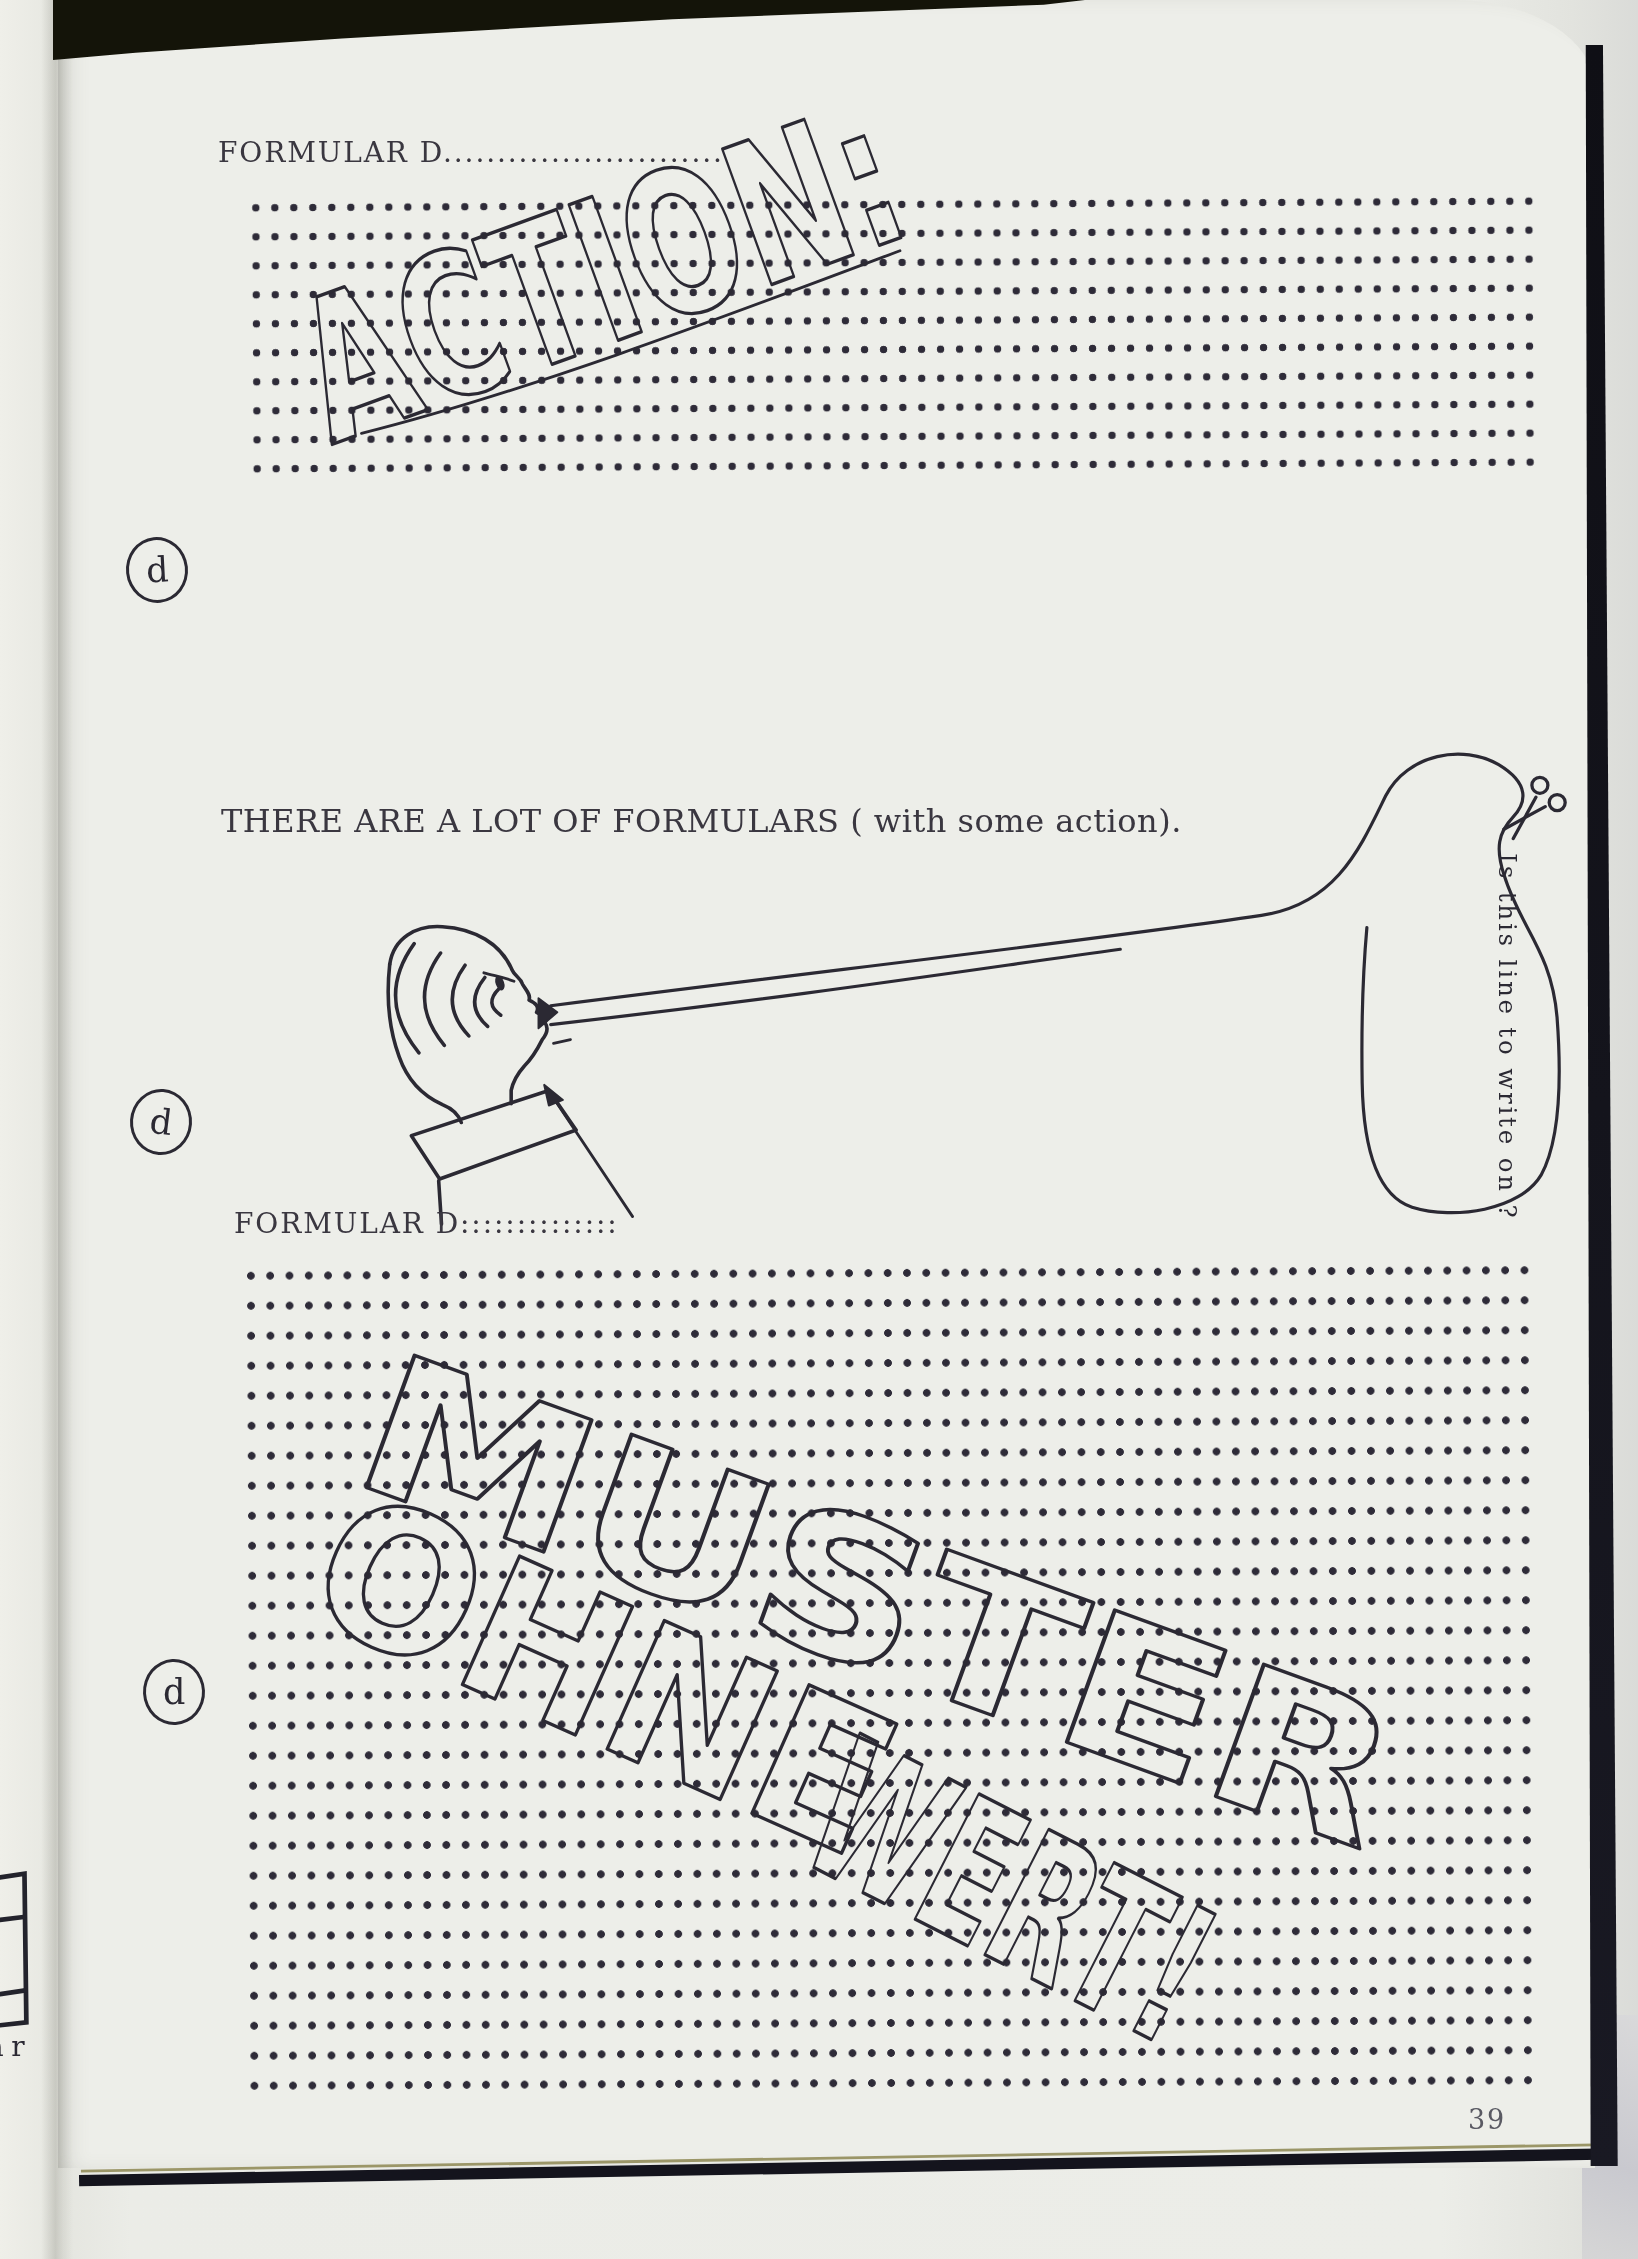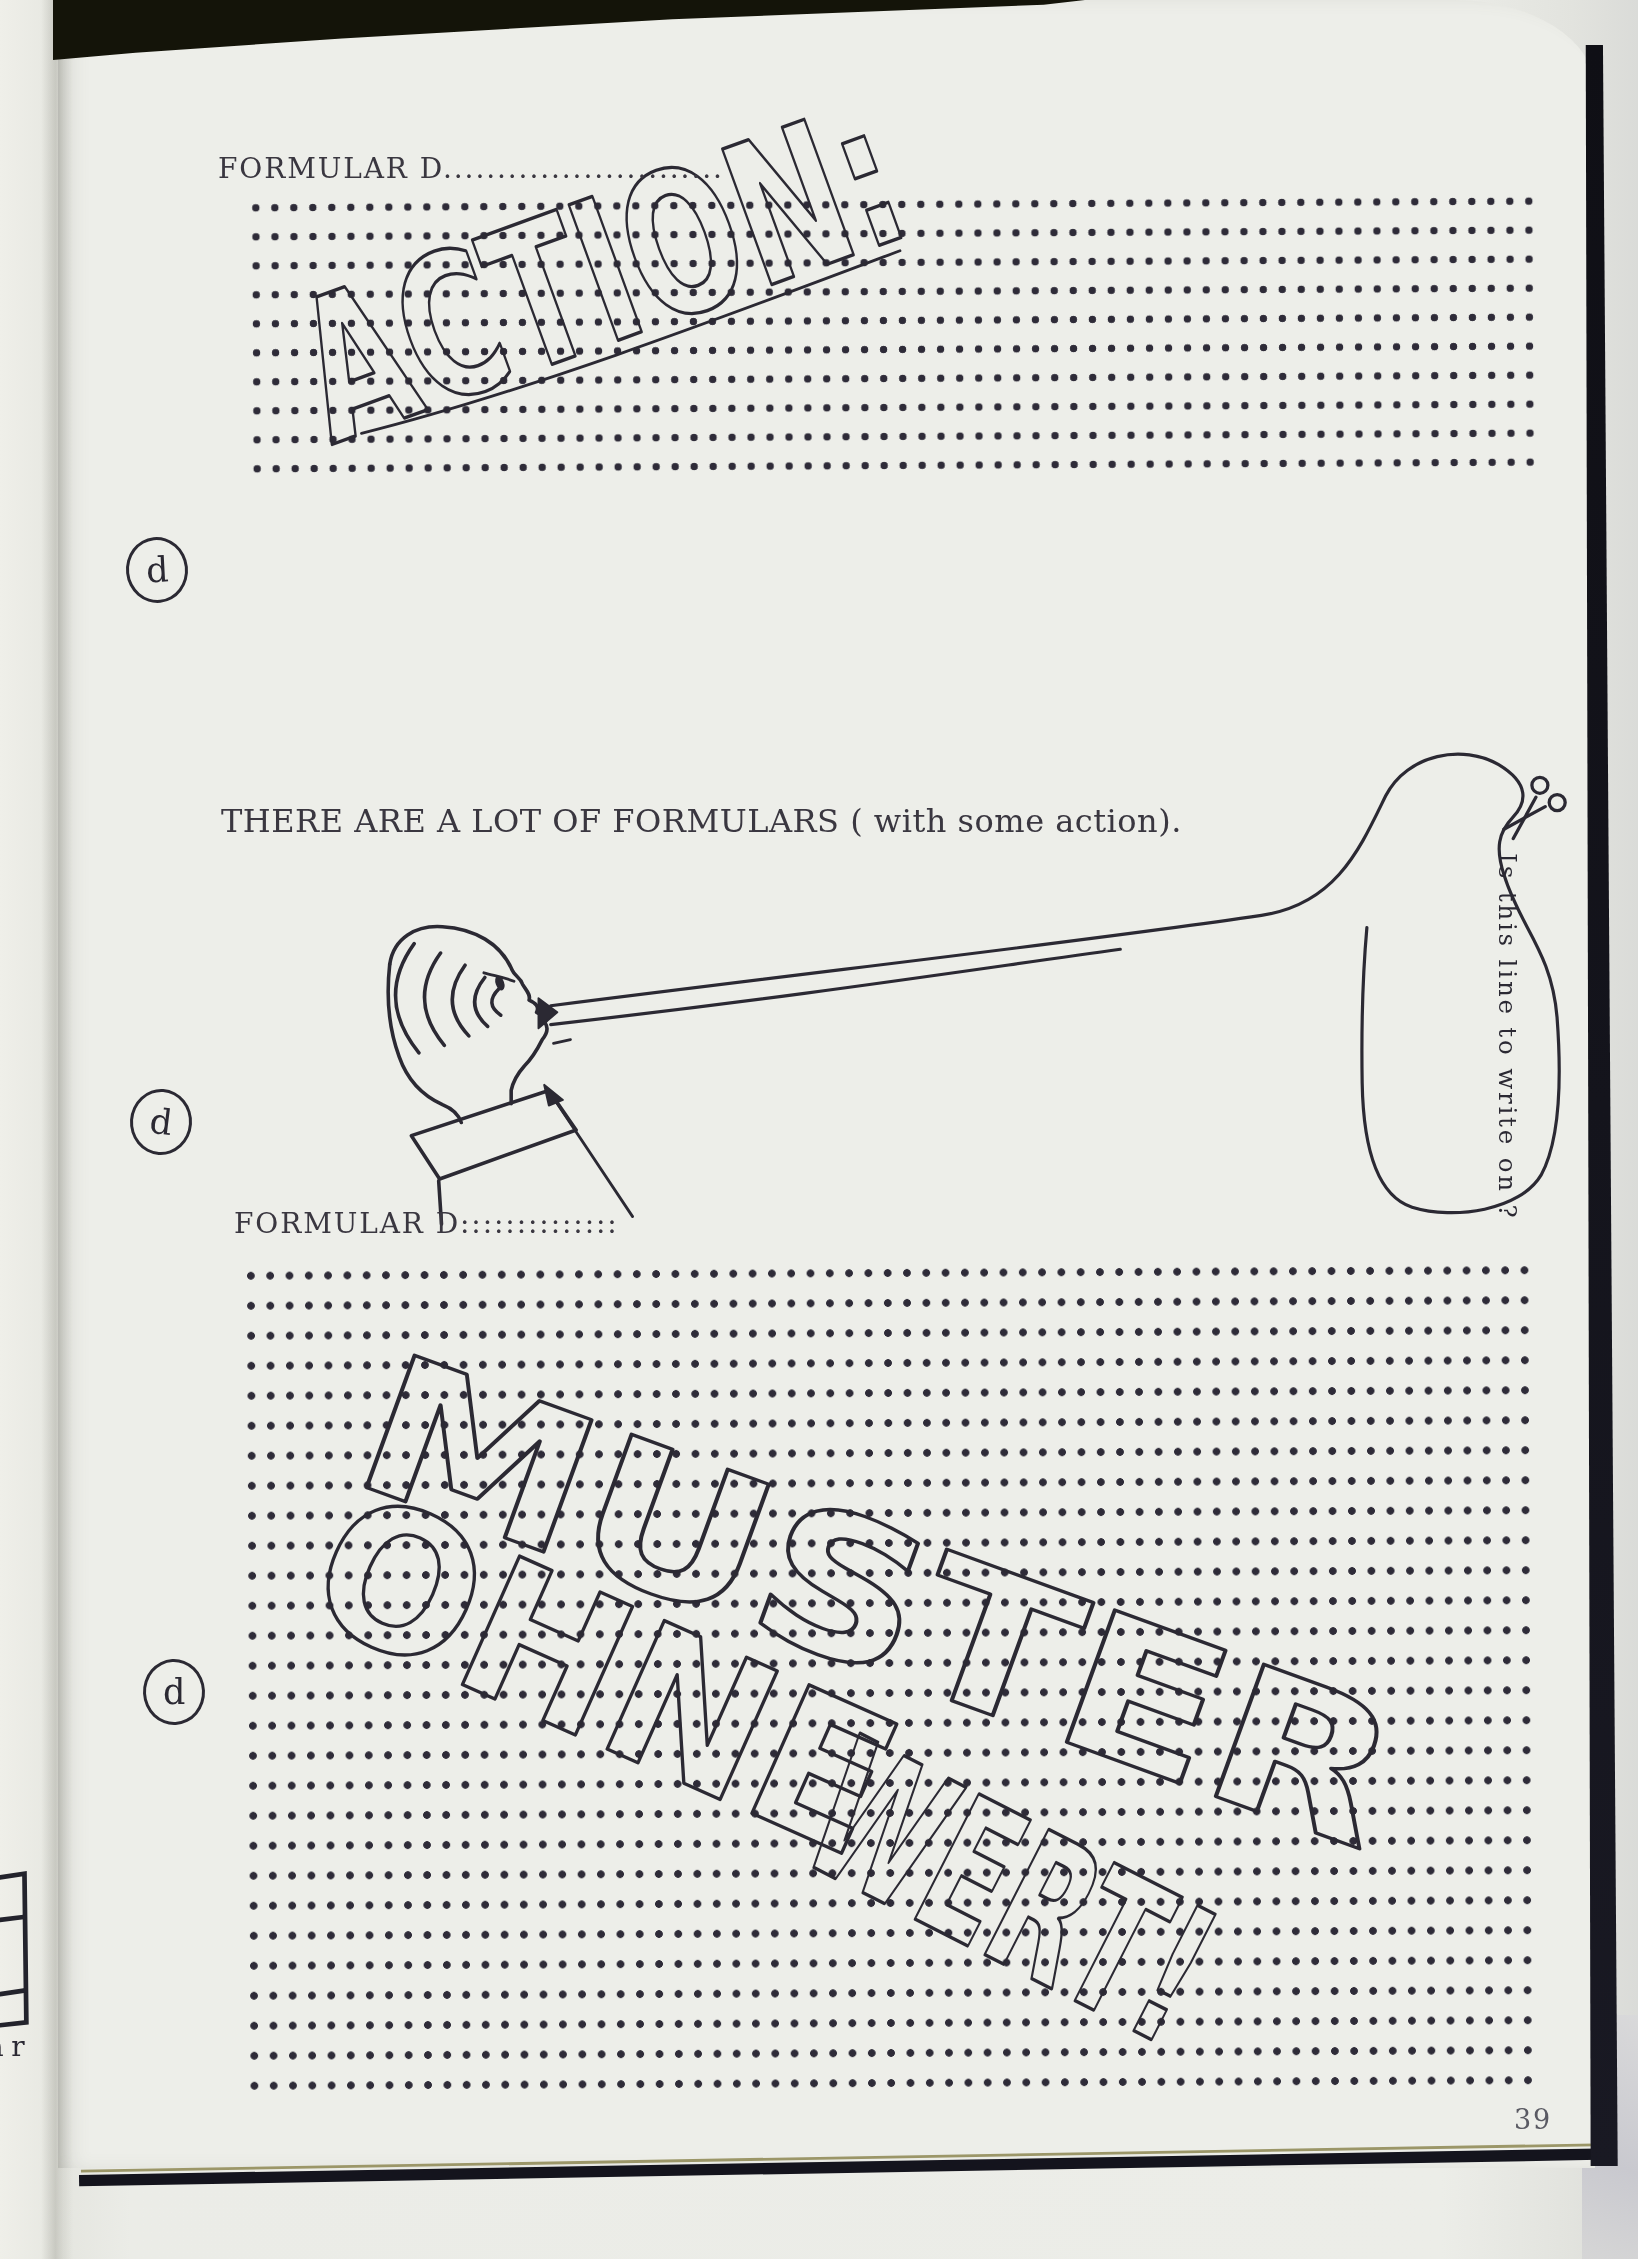--- a/index.html
+++ b/index.html
@@ -20,28 +20,28 @@
     clip-path:polygon(0 0,100% 0,96% 8%,60% 32%,28% 64%,8% 88%,0 100%);}
   #right-strip{left:1580px;top:45px;width:41px;height:2121px;
     background:linear-gradient(180deg,#0f0f15,#191923);
     clip-path:polygon(14% 0,56% 0,92% 100%,26% 100%);}
   
   .dots{background-image:radial-gradient(circle,#2e2b38 0 3.5px,rgba(0,0,0,0) 4.1px);}
   #dotfield-1{left:247px;top:190px;width:1288px;height:297px;background-size:19px 29px;transform:rotate(-.3deg);}
   #dotfield-2{left:243px;top:1258px;width:1292px;height:847px;background-size:19.3px 30px;transform:rotate(-.25deg);}
   
   .tw{position:absolute;color:#3a3740;white-space:nowrap;}
-  #formular-top{left:218px;top:152px;font-size:28px;}
+  #formular-top{left:218px;top:136px;font-size:28px;}
   #formular-top .lbl{letter-spacing:1.9px;}
   #formular-top .ldr{letter-spacing:1.9px;}
   #caption-line{left:221px;top:802px;font-size:32px;letter-spacing:0.5px;}
   #formular-mid{left:234px;top:1207px;font-size:28px;}
   #formular-mid .lbl{letter-spacing:1.9px;}
   #formular-mid .ldr{letter-spacing:1.9px;}
-  #page-number{left:1514px;top:2104px;font-size:27px;color:#5a5a63;letter-spacing:1.9px;}
+  #page-number{left:1468px;top:2104px;font-size:27px;color:#5a5a63;letter-spacing:1.9px;}
   #edge-fragment{left:-13px;top:2030px;font-size:28px;letter-spacing:7.5px;color:#2b2933;}
   
   .dmark{position:absolute;width:56px;height:60px;border:3.3px solid #2b2933;border-radius:50%;
     display:flex;align-items:center;justify-content:center;font-size:35px;color:#2b2933;
     background:transparent;}
   #dmark-1{left:126px;top:537px;transform:rotate(-6deg);}
   #dmark-2{left:130px;top:1089px;transform:rotate(4deg);}
   #dmark-3{left:143px;top:1659px;transform:rotate(-3deg);}
   .dmark span{transform:rotate(3deg);font-family:"DejaVu Serif",serif;}
   svg text.outline{font-family:"DejaVu Sans",sans-serif;font-weight:bold;}

